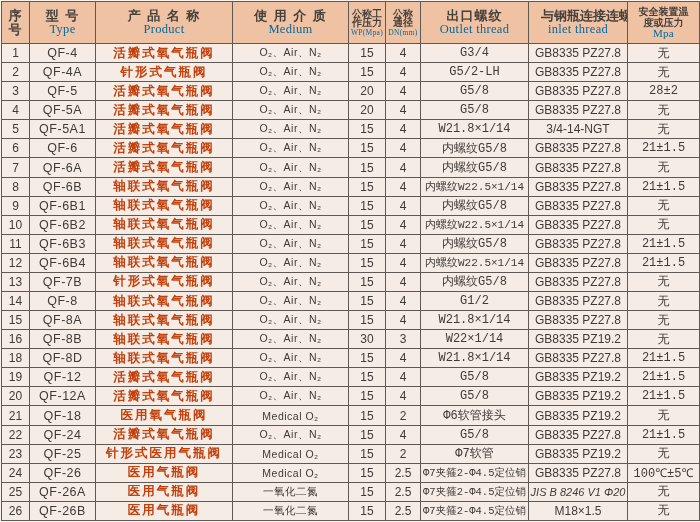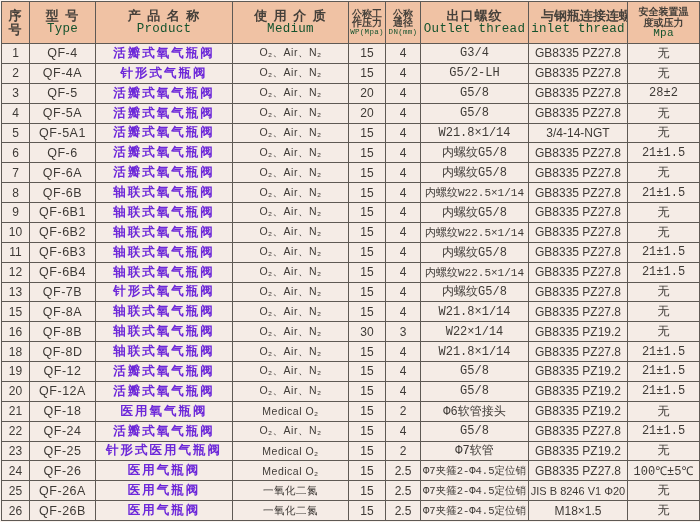--- a/index.html
+++ b/index.html
@@ -42,40 +42,40 @@
   th { background: #f0c2a4; font-weight: normal; }
   .h-zh {
     font-family: "DejaVu Serif", "Liberation Serif", serif;
     font-weight: bold;
     font-size: 13px;
     line-height: 14px;
     letter-spacing: 1px;
     color: #45403a;
   }
   .h-en {
-    font-family: Liberation Mono, monospace;
+    font-family: Liberation Serif, serif;
     font-size: 12.5px;
     line-height: 13px;
     letter-spacing: 0.3px;
-    color: #14532d;
+    color: #0369a1;
   }
   th.col-wp .h-zh, th.col-dn .h-zh { font-size: 10px; line-height: 9.5px; letter-spacing: 0; }
   th.col-wp .h-en, th.col-dn .h-en { font-size: 7.5px; line-height: 9px; }
   th.col-safety .h-zh { font-size: 10px; line-height: 11px; letter-spacing: 0; }
   th.col-safety .h-en { font-size: 11px; line-height: 11px; }
   th.col-inlet .h-zh { letter-spacing: 0; margin-left: 12px; }
 
   td { font-size: 12px; background: #f5ece6; }
   td span { display: inline-block; }
   td.col-product {
     font-family: Liberation Sans, sans-serif;
     font-weight: bold;
     font-size: 12.5px;
     letter-spacing: 2px;
-    color: #6d28d9;
+    color: #c2410c;
   }
   td.col-medium { font-size: 10.5px; letter-spacing: 0.5px; }
   td.col-type { font-size: 12.5px; letter-spacing: 0.5px; text-align: center; }
   td.col-outlet, td.col-safety {
     font-family: Liberation Mono, monospace;
   }
   td.col-outlet span, td.col-inlet span, td.col-safety span { max-width: 100%; }
 </style>
 </head>
 <body>
@@ -273,20 +273,31 @@
         <td class="col-type"><span>QF-7B</span></td>
         <td class="col-product"><span>针形式氧气瓶阀</span></td>
         <td class="col-medium"><span>O₂、Air、N₂</span></td>
         <td class="col-wp"><span>15</span></td>
         <td class="col-dn"><span>4</span></td>
         <td class="col-outlet"><span>内螺纹G5/8</span></td>
         <td class="col-inlet"><span>GB8335 PZ27.8</span></td>
         <td class="col-safety"><span>无</span></td>
       </tr>
       <tr>
+        <td class="col-index"><span>14</span></td>
+        <td class="col-type"><span>QF-8</span></td>
+        <td class="col-product"><span>轴联式氧气瓶阀</span></td>
+        <td class="col-medium"><span>O₂、Air、N₂</span></td>
+        <td class="col-wp"><span>15</span></td>
+        <td class="col-dn"><span>4</span></td>
+        <td class="col-outlet"><span>G1/2</span></td>
+        <td class="col-inlet"><span>GB8335 PZ27.8</span></td>
+        <td class="col-safety"><span>无</span></td>
+      </tr>
+      <tr>
         <td class="col-index"><span>15</span></td>
         <td class="col-type"><span>QF-8A</span></td>
         <td class="col-product"><span>轴联式氧气瓶阀</span></td>
         <td class="col-medium"><span>O₂、Air、N₂</span></td>
         <td class="col-wp"><span>15</span></td>
         <td class="col-dn"><span>4</span></td>
         <td class="col-outlet"><span>W21.8×1/14</span></td>
         <td class="col-inlet"><span>GB8335 PZ27.8</span></td>
         <td class="col-safety"><span>无</span></td>
       </tr>
@@ -379,21 +390,21 @@
         <td class="col-safety"><span>100℃±5℃</span></td>
       </tr>
       <tr>
         <td class="col-index"><span>25</span></td>
         <td class="col-type"><span>QF-26A</span></td>
         <td class="col-product"><span>医用气瓶阀</span></td>
         <td class="col-medium"><span>一氧化二氮</span></td>
         <td class="col-wp"><span>15</span></td>
         <td class="col-dn"><span>2.5</span></td>
         <td class="col-outlet" style="font-size: 10.5px; letter-spacing: 0px;"><span>Φ7夹箍2-Φ4.5定位销</span></td>
-        <td class="col-inlet" style="font-size: 11px; letter-spacing: 0px;"><span>JIS B 8246 V1 Φ20</span></td>
+        <td class="col-inlet" style="font-size: 11px; letter-spacing: 0px; font-style: italic;"><span>JIS B 8246 V1 Φ20</span></td>
         <td class="col-safety"><span>无</span></td>
       </tr>
       <tr>
         <td class="col-index"><span>26</span></td>
         <td class="col-type"><span>QF-26B</span></td>
         <td class="col-product"><span>医用气瓶阀</span></td>
         <td class="col-medium"><span>一氧化二氮</span></td>
         <td class="col-wp"><span>15</span></td>
         <td class="col-dn"><span>2.5</span></td>
         <td class="col-outlet" style="font-size: 10.5px; letter-spacing: 0px;"><span>Φ7夹箍2-Φ4.5定位销</span></td>

